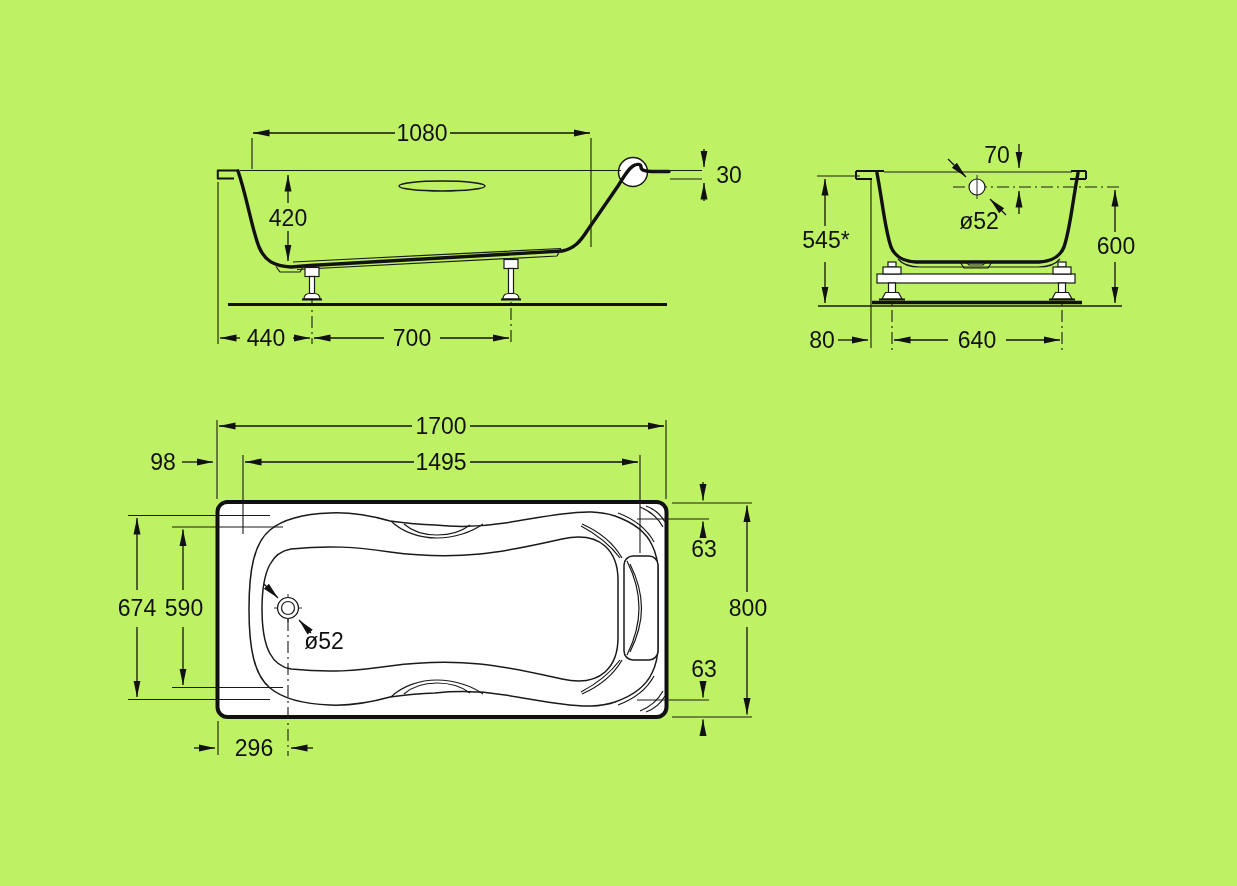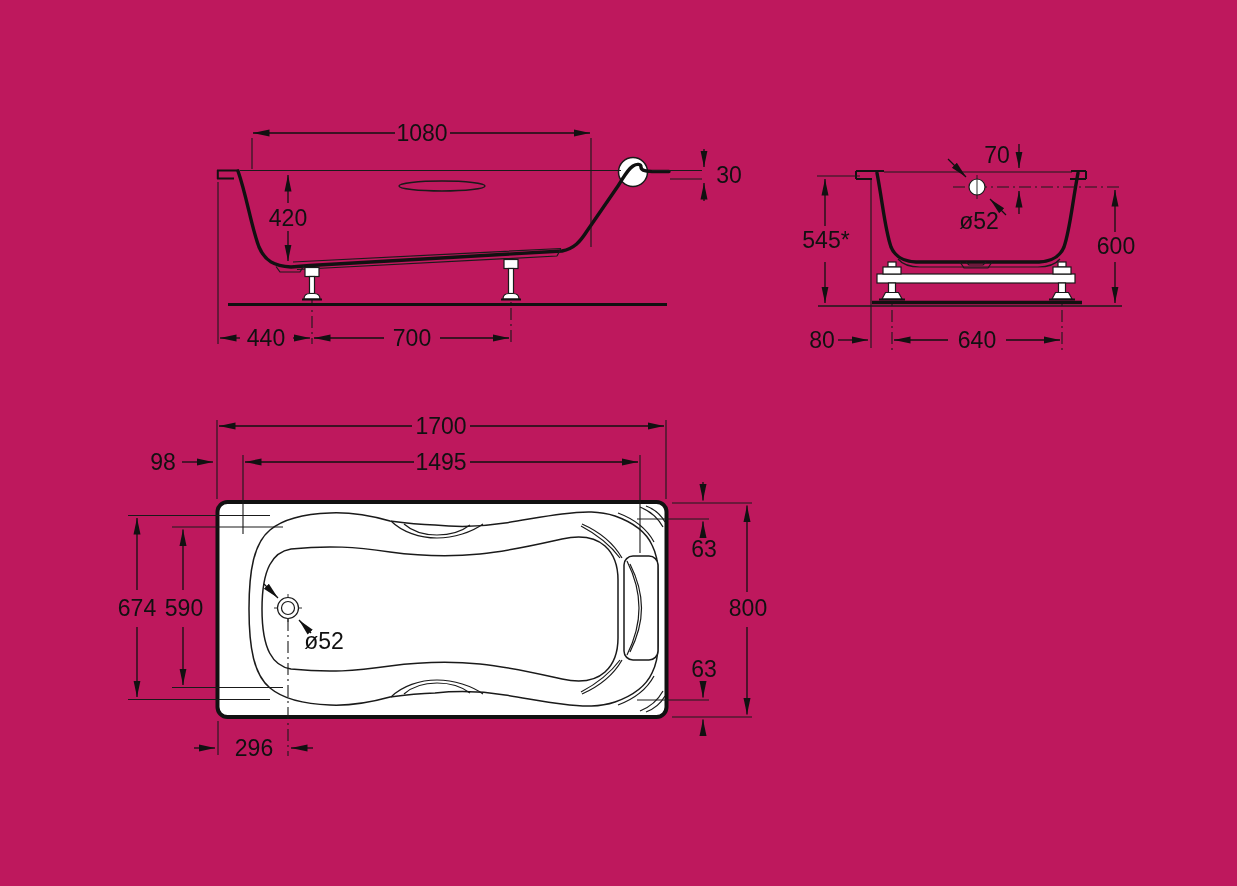--- a/index.html
+++ b/index.html
@@ -1,16 +1,16 @@
 <!DOCTYPE html>
 <html><head>
 <meta charset="utf-8">
 <style>
   html,body{margin:0;padding:0;background:#ffffff;}
-  .stage{position:relative;width:1237px;height:886px;background:#be185d;overflow:hidden;}
+  .stage{position:relative;width:1237px;height:886px;background:#bef264;overflow:hidden;}
   svg{display:block;}
   .dim{
     font-family:"Liberation Sans", sans-serif;
     font-size:23px;
     fill:#111111;
     text-anchor:middle;
   }
   .thin{stroke:#1a1a1a;stroke-width:1.2;fill:none;}
   .med{stroke:#1a1a1a;stroke-width:1.5;fill:none;}
   .thick{stroke:#111111;stroke-width:3.4;fill:none;stroke-linejoin:round;stroke-linecap:round;}

